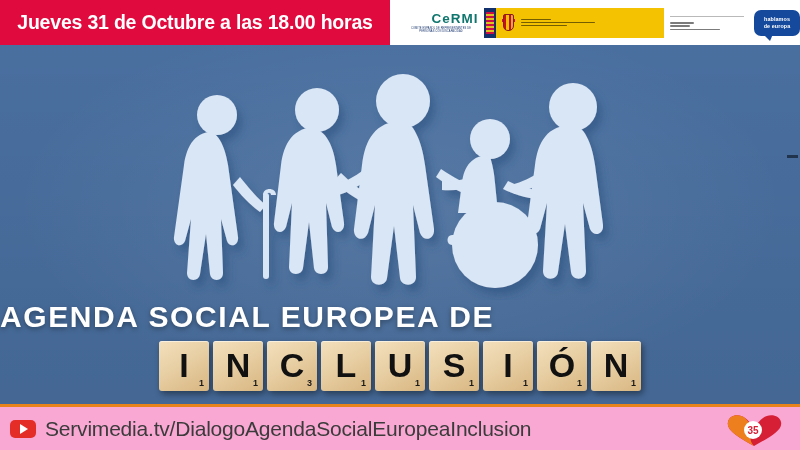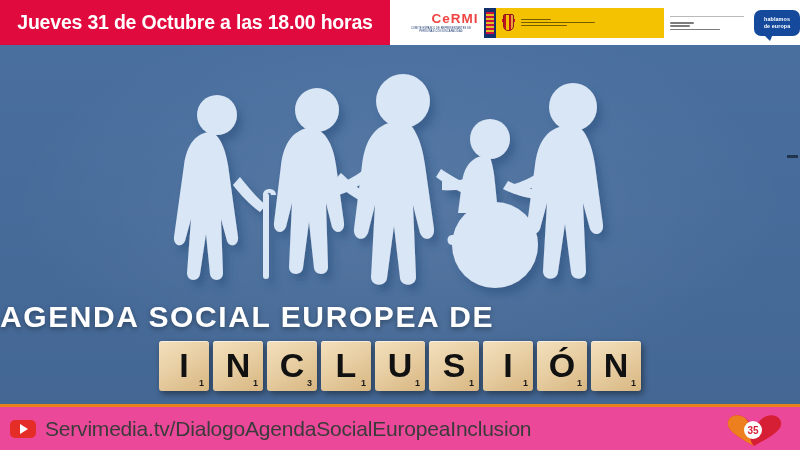--- a/index.html
+++ b/index.html
@@ -22,21 +22,21 @@
     white-space:nowrap;
   }
   .logos{
     flex:1;height:45px;background:#ffffff;display:flex;align-items:center;
     gap:6px;padding-left:14px;box-sizing:border-box;
   }
 
   
   .cermi{display:flex;flex-direction:column;align-items:center;width:74px;}
   .cermi-word{
-    position:relative;font-weight:bold;font-size:13.5px;color:#ef4444;
+    position:relative;font-weight:bold;font-size:13.5px;color:#0f766e;
     letter-spacing:1px;line-height:14px;margin-left:28px;
   }
   .cermi-sub{
     margin-top:1px;font-size:2.6px;line-height:3.4px;color:#12306b;
     text-align:center;width:70px;letter-spacing:0.1px;
   }
 
   
   .gob{display:flex;align-items:stretch;height:30px;width:180px;}
   .gob-flagbar{width:12px;background:#12306b;position:relative;}
@@ -110,21 +110,21 @@
   .tile-letter{
     font-family:"Liberation Sans", sans-serif;font-weight:bold;font-size:34px;
     color:#111111;line-height:34px;margin-bottom:3px;
   }
   .tile-pts{
     position:absolute;right:5px;bottom:3px;font-size:9px;font-weight:bold;color:#1a1a1a;
   }
 
   
   .footer{
-    position:absolute;left:0;top:407px;width:800px;height:43px;background:#ec4899;
+    position:absolute;left:0;top:407px;width:800px;height:43px;background:#f9a8d4;
     display:flex;align-items:center;padding-left:10px;box-sizing:border-box;
   }
   .footer:before{
     content:"";position:absolute;left:0;top:-3px;width:800px;height:3px;background:#e8821a;
   }
   .yt{
     width:26px;height:18px;border-radius:5px;background:#e52d27;
     display:flex;align-items:center;justify-content:center;margin-right:9px;flex:none;
   }
   .yt i{

